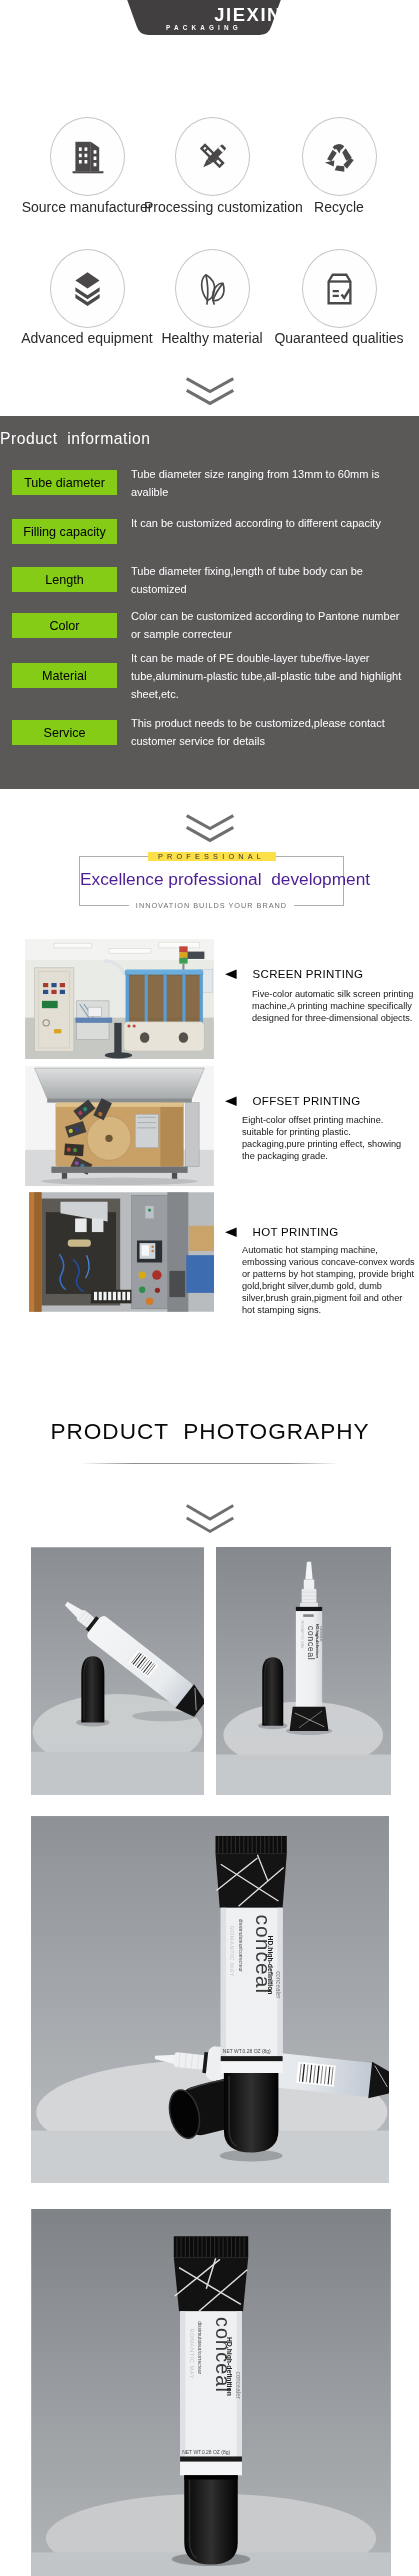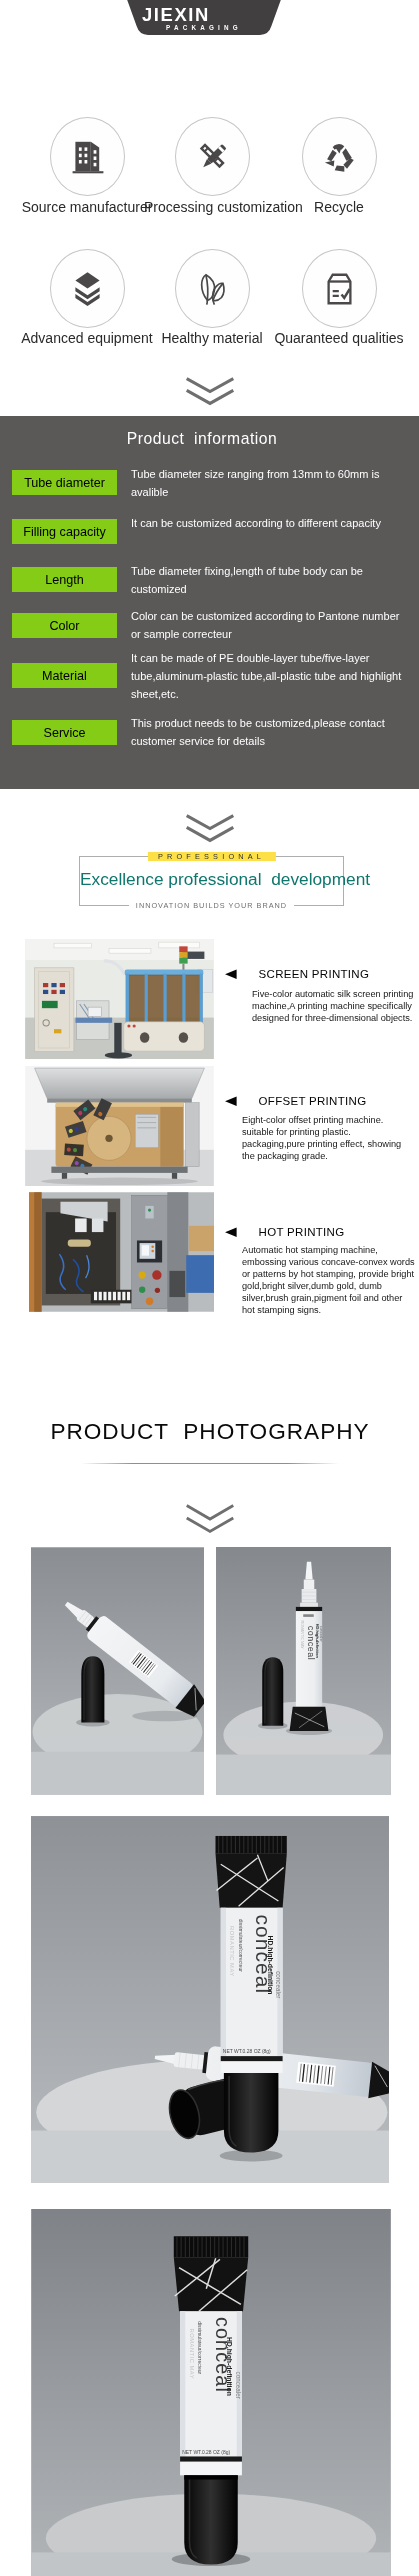--- a/index.html
+++ b/index.html
@@ -2,49 +2,49 @@
 <html style="font-size:8.4px"><head>
 <meta charset="utf-8">
 <style>
   html,body{margin:0;padding:0;background:#ffffff;}
   .page{position:relative;width:420px;height:2576px;background:#fff;overflow:hidden;
         font-family:"Liberation Sans", sans-serif;color:#1a1a1a;}
   .abs{position:absolute;}
 
   
   .badge{left:126px;top:0;width:156px;height:35px;}
-  .badge-title{left:142px;top:4.2px;width:156px;text-align:left;color:#fff;
+  .badge-title{left:126px;top:4.2px;width:156px;text-align:right;color:#fff;
                font-size:18.4px;font-weight:bold;letter-spacing:1.6px;}
   .badge-sub{left:126px;top:24px;width:156px;text-align:center;color:#fff;
              font-size:6.3px;font-weight:bold;letter-spacing:4.2px;}
 
   
   .feature-circle{width:73px;height:77px;border:0.5px solid #c6c6c6;border-radius:50%;
                   background:#fefefe;display:flex;align-items:center;justify-content:center;}
   .feature-label{font-size:14px;color:#2a2a2a;white-space:nowrap;text-align:center;}
 
   
   .panel{left:0;top:416px;width:420px;height:373px;background:#5b5858;}
-  .panel-title{left:0;top:430px;width:404px;text-align:center;color:#fff;font-size:15.7px;
+  .panel-title{left:0;top:430px;width:404px;color:#fff;font-size:15.7px;
                letter-spacing:0.5px;white-space:pre;}
   .info-box{left:12px;width:105px;height:25px;background:#84cc16;color:#000;
             display:flex;align-items:center;justify-content:center;font-size:12.6px;white-space:nowrap;}
   .info-val{left:131px;width:275px;color:#fff;font-size:11px;line-height:18px;}
 
   
   .pro-box{left:79px;top:856px;width:263px;height:48px;border:0.5px solid #aeaeae;}
   .pro-eyebrow{position:absolute;top:-5.2px;left:50%;transform:translateX(-50%);
                background:#fde047;padding:0 10.5px;font-size:7.3px;letter-spacing:4.2px;color:#2e2e2e;white-space:nowrap;}
   .pro-title{position:absolute;top:11.5px;left:0;width:100%;text-align:center;font-size:17.3px;
-             color:#0f766e;white-space:pre;}
+             color:#4c1d95;white-space:pre;}
   .pro-tagline{position:absolute;bottom:-4.7px;left:50%;transform:translateX(-50%);
                background:#fff;padding:0 7.3px;font-size:7.3px;letter-spacing:1px;color:#6f6f6f;white-space:nowrap;}
 
   
-  .proc-caption{display:flex;align-items:center;gap:22px;font-size:11.5px;color:#050505;letter-spacing:0.3px;white-space:nowrap;}
+  .proc-caption{display:flex;align-items:center;gap:16px;font-size:11.5px;color:#050505;letter-spacing:0.3px;white-space:nowrap;}
   .proc-desc{font-size:9.2px;line-height:12px;color:#161616;}
 
   .photo-frame{overflow:hidden;}
   svg{display:block;}
 
   
   .photog-title{left:0;top:1419px;width:420px;text-align:center;font-size:22.6px;color:#0a0a0a;
                 letter-spacing:1px;white-space:pre;}
   .divider{left:81px;top:1463px;width:258px;height:1px;
            background:linear-gradient(to right, rgba(153,153,153,0), #8f8f8f 20%, #8f8f8f 80%, rgba(153,153,153,0));}

